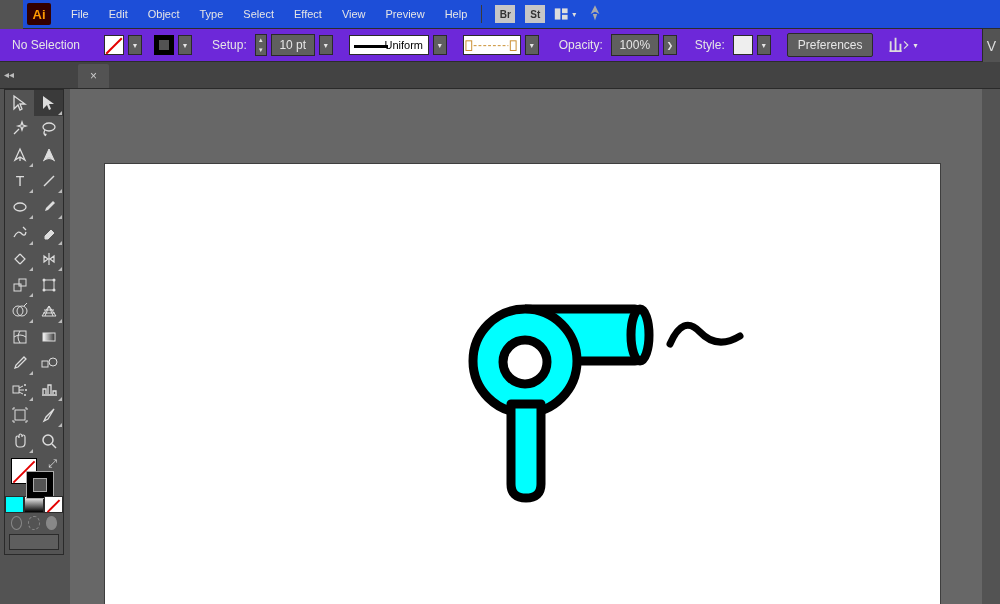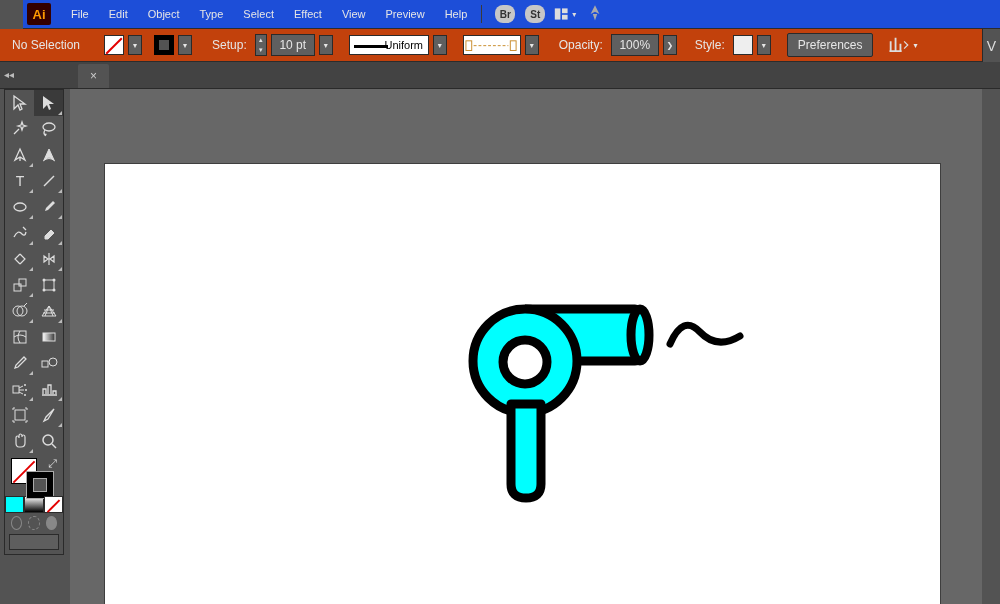--- a/index.html
+++ b/index.html
@@ -3,23 +3,23 @@
 <meta charset="utf-8">
 <style>
   * { box-sizing: border-box; margin: 0; padding: 0; font-family: "Segoe UI", Tahoma, sans-serif; }
   body { width: 1000px; height: 604px; background: #535353; overflow: hidden; color: #e6e6e6; font-size: 12px; }
   
   .menubar { height: 29px; background: #1d4ed8; display: flex; align-items: center; padding: 0 4px; border-bottom: 1px solid #2c2c2c; margin-left: 23px; }
   .ai-logo { width: 24px; height: 22px; background: #330000; color: #ff9a00; font-weight: bold; font-size: 13px; display: flex; align-items: center; justify-content: center; border-radius: 2px; margin-right: 10px; }
   .menubar .mitem { padding: 0 10px; line-height: 29px; cursor: default; color: #e6e6e6; font-size: 11px; }
   .menubar .tbicon { width: 22px; height: 22px; margin-left: 8px; display:flex; align-items:center; justify-content:center; color:#ddd; }
   .menubar .sep { width:1px; height:18px; background:#3a3a3a; margin:0 4px; }
-  .badge { width:20px; height:18px; background:#c7c7c7; color:#333; font-size:10px; font-weight:bold; display:flex; align-items:center; justify-content:center; border-radius:8px; }
-  
-  .controlbar { height: 33px; background: #c2410c; display: flex; align-items: center; padding: 0 8px; border-bottom: 1px solid #2c2c2c; gap:4px; }
+  .badge { width:20px; height:18px; background:#c7c7c7; color:#333; font-size:10px; font-weight:bold; display:flex; align-items:center; justify-content:center; border-radius:0; }
+  
+  .controlbar { height: 33px; background: #6d28d9; display: flex; align-items: center; padding: 0 8px; border-bottom: 1px solid #2c2c2c; gap:4px; }
   .controlbar .lbl { padding: 0 4px; color:#e6e6e6; font-size:12px; }
   .swatch { width:20px; height:20px; border:1px solid #2a2a2a; position:relative; }
   .swatch.none::after { content:""; position:absolute; left:-2px; right:-2px; top:50%; border-top:2px solid #e30000; transform: rotate(-45deg); }
   .dropdown-caret { width:14px; height:20px; border:1px solid #2a2a2a; background:#5f5f5f; display:flex; align-items:center; justify-content:center; font-size:8px; }
   .num-input { height:22px; background:#5f5f5f; border:1px solid #2a2a2a; color:#e6e6e6; font-size:12px; display:flex; align-items:center; padding:0 6px; min-width:44px; justify-content:center; }
   .brush-prev { width:80px; height:20px; background:#fff; border:1px solid #2a2a2a; display:flex; align-items:center; justify-content:center; color:#000; font-size:11px; position:relative; }
   .brush-prev::before { content:""; position:absolute; left:4px; right:40px; top:50%; border-top:3px solid #000; }
   .var-width { width:58px; height:20px; background:#fff; border:1px solid #2a2a2a; position:relative; overflow:hidden; }
   .var-width .shape { position:absolute; inset:0; }
   .btn { height:24px; padding:0 10px; background:#5f5f5f; border:1px solid #2a2a2a; color:#e6e6e6; font-size:12px; display:flex; align-items:center; border-radius:2px; }

